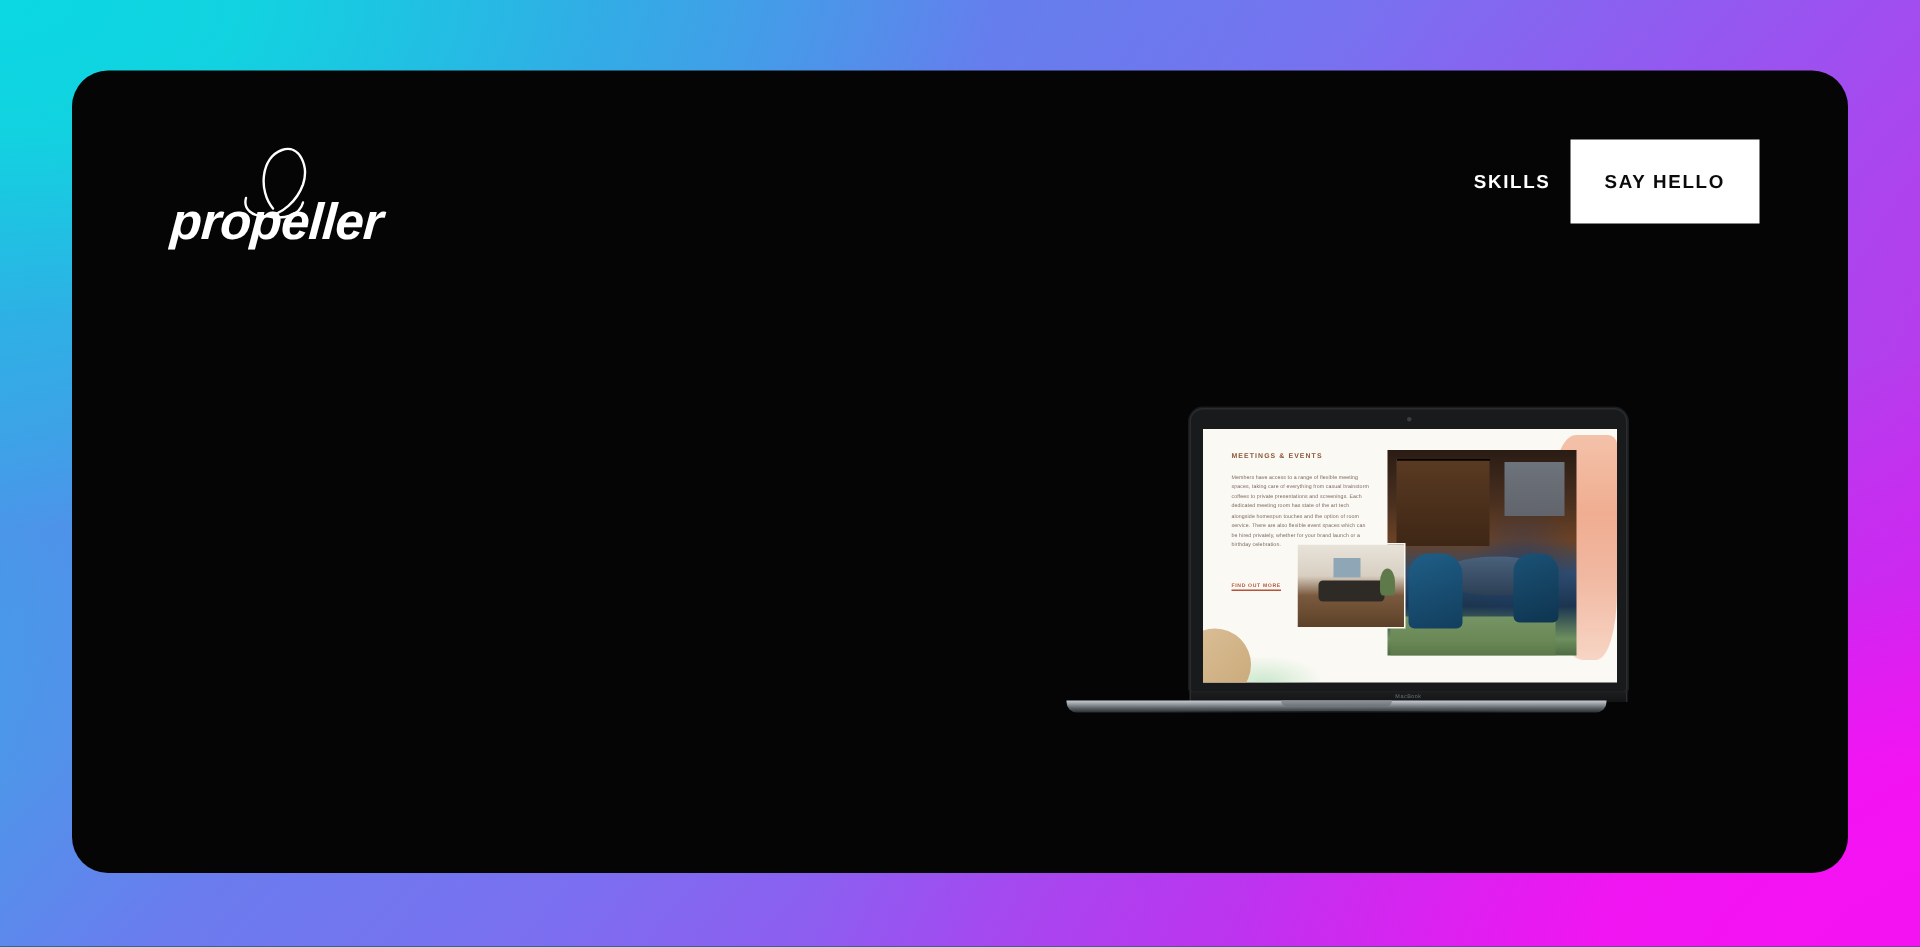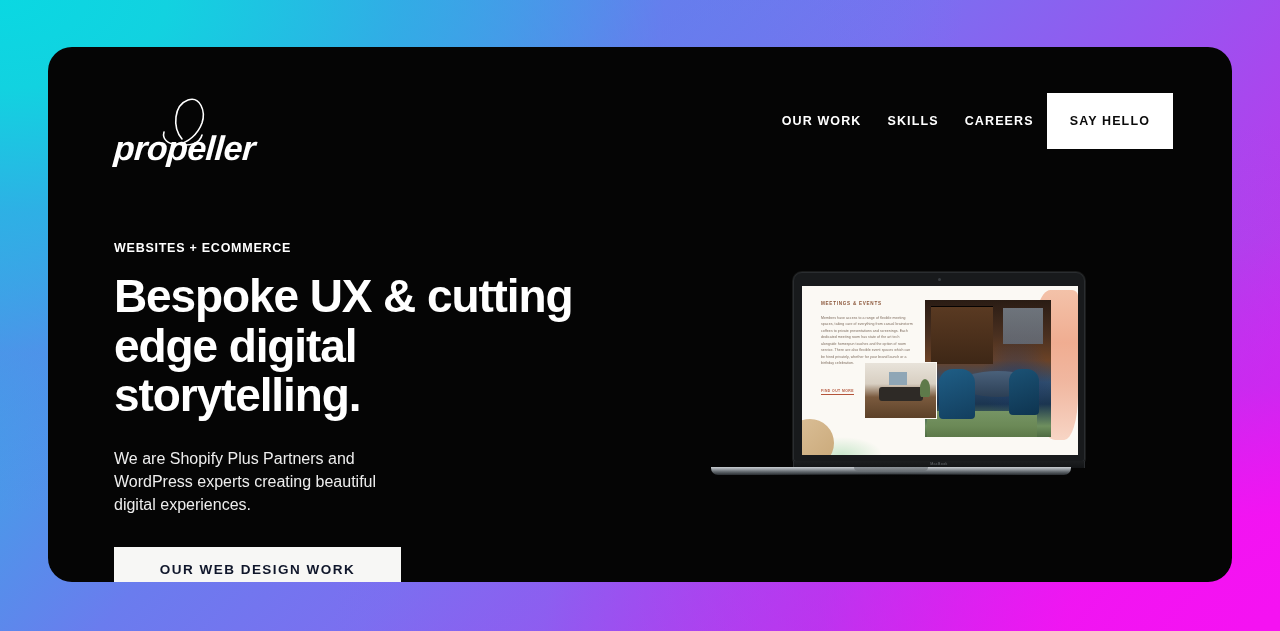--- a/index.html
+++ b/index.html
@@ -369,34 +369,26 @@
 
     <a id="logo" href="#">
       <svg width="180" height="80" viewBox="0 0 180 80" aria-hidden="true">
         <path d="M68 52 C 58 40, 60 18, 74 13 C 86 9, 92 24, 88 36 C 84 47, 74 56, 64 57 C 54 58, 48 52, 50 45" fill="none" stroke="#FFFFFF" stroke-width="1.6" stroke-linecap="round"></path>
         <path d="M64 57 C 76 60, 86 56, 88 48" fill="none" stroke="#FFFFFF" stroke-width="1.6" stroke-linecap="round"></path>
       </svg>
       <span id="logo-wordmark">propeller</span>
     </a>
 
     <nav id="main-nav">
-      <a class="nav-link" href="#">OUR WORK</a>
       <a class="nav-link" href="#">SKILLS</a>
-      <a class="nav-link" href="#">CAREERS</a>
       <a class="nav-link cta" href="#">SAY HELLO</a>
     </nav>
 
   </header>
 
-  <div id="hero-copy">
-    <div id="eyebrow">WEBSITES + ECOMMERCE</div>
-    <h1 id="headline">Bespoke UX &amp; cutting edge digital storytelling.</h1>
-    <p id="subcopy">We are Shopify Plus Partners and WordPress experts creating beautiful digital experiences.</p>
-    <a id="cta-button" href="#">OUR WEB DESIGN WORK</a>
-  </div>
 
   <div id="laptop">
 
     <div id="laptop-lid">
       <span id="laptop-camera"></span>
 
       <div id="laptop-screen">
 
         <div class="wash-peach"></div>
         <div class="wash-green"></div>

